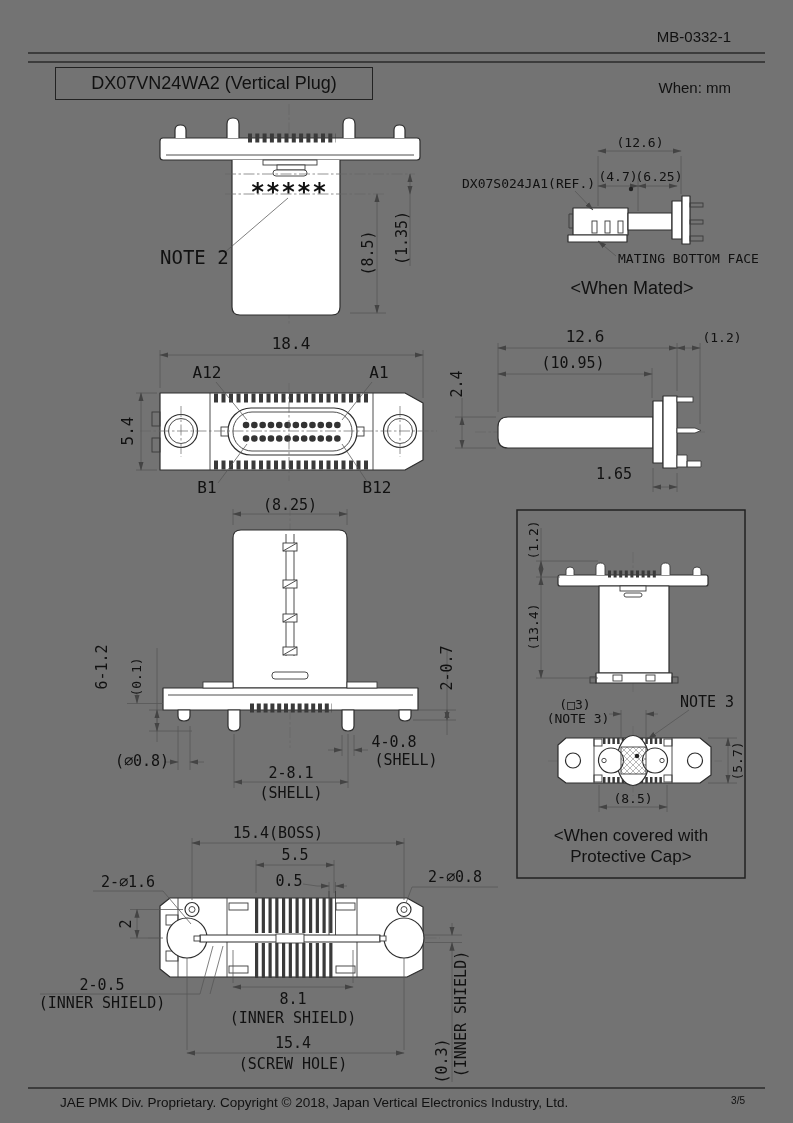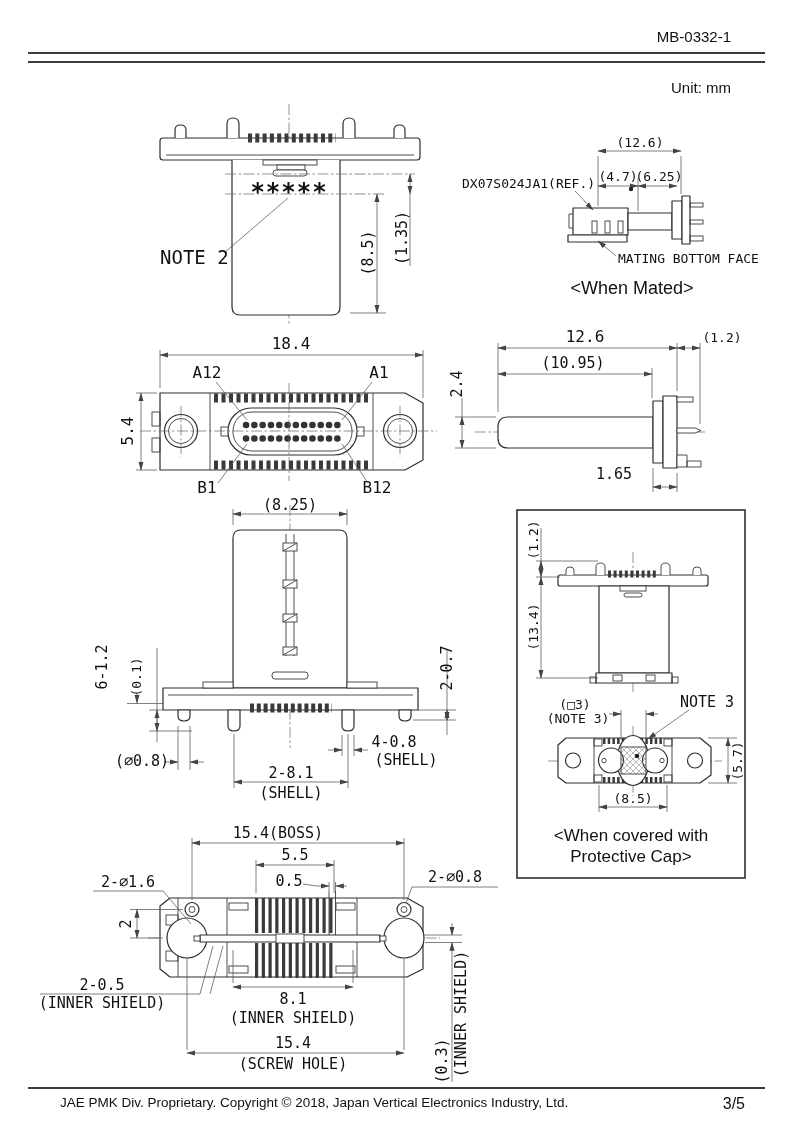--- a/index.html
+++ b/index.html
@@ -1,27 +1,27 @@
 <!DOCTYPE html>
 <html><head>
 <meta charset="utf-8">
 <style>
   html,body{margin:0;padding:0;background:#e8e8e8;}
-  .page{position:relative;width:793px;height:1123px;background:#ffffff;margin:0 auto;
+  .page{position:relative;width:793px;height:1123px;background:#737373;margin:0 auto;
         font-family:"Liberation Sans", sans-serif;color:#111;overflow:hidden;}
   .doc-number{position:absolute;top:28px;right:62px;font-size:15px;color:#111;}
   .rule-top{position:absolute;left:28px;right:28px;top:52px;height:7px;
             border-top:2.5px solid #3c3c3c;border-bottom:2.5px solid #3c3c3c;}
   .title-box{position:absolute;left:55px;top:67px;width:316px;height:31px;
              border:1.6px solid #222;display:flex;align-items:center;justify-content:center;
              font-size:18px;color:#111;}
   .unit-label{position:absolute;top:79px;right:62px;font-size:15px;color:#111;}
   .footer-rule{position:absolute;left:28px;right:28px;top:1087px;border-top:2px solid #3c3c3c;}
   .footer{position:absolute;left:60px;top:1095px;font-size:13.5px;color:#111;}
-  .page-num{position:absolute;right:48px;top:1095px;font-size:16px;color:#111;}
+  .page-num{position:absolute;right:48px;top:1095px;font-size:10px;color:#111;}
   svg{position:absolute;left:0;top:0;}
   .olf{fill:#ffffff;stroke:#2e2e2e;stroke-width:1.2;stroke-linejoin:round;}
   .det{fill:none;stroke:#3a3a3a;stroke-width:0.9;}
   .detf{fill:#ffffff;stroke:#3a3a3a;stroke-width:0.9;}
   .dim{fill:none;stroke:#555;stroke-width:0.75;}
   .chain{fill:none;stroke:#666;stroke-width:0.7;stroke-dasharray:11 2.5 2.5 2.5;}
   .teeth{fill:none;stroke:#3a3a3a;}
   .dots{fill:none;stroke:#333;stroke-linecap:round;}
   .dtx15{font-family:"DejaVu Sans Mono", monospace;font-size:15px;fill:#111;}
   .dtx16{font-family:"DejaVu Sans Mono", monospace;font-size:16px;fill:#111;}
@@ -31,21 +31,24 @@
   .cap17{font-family:"Liberation Sans", sans-serif;font-size:17px;fill:#111;}
   .stars{font-family:"DejaVu Sans Mono", monospace;font-size:24px;font-weight:bold;fill:#111;letter-spacing:1px;}
 </style>
 </head>
 <body>
 
 <div class="page">
 
   <div class="doc-number">MB-0332-1</div>
   <div class="rule-top"></div>
-  <div class="unit-label">Unit: mm</div>
+  <div class="title-box">
+    <span>DX07VN24WA2 (Vertical Plug)</span>
+  </div>
+  <div class="unit-label">When: mm</div>
 
   <svg width="793" height="1123" viewBox="0 0 793 1123">
     <defs>
       <marker id="ar" viewBox="0 0 10 10" refX="9.3" refY="5" markerWidth="12" markerHeight="12" orient="auto-start-reverse">
         <path d="M0,2.1 L10,5 L0,7.9 z" fill="#444"></path>
       </marker>
       <pattern id="xh" width="6" height="6" patternUnits="userSpaceOnUse">
         <path d="M0,6 L6,0 M0,0 L6,6" stroke="#8a8a8a" stroke-width="0.6"></path>
       </pattern>
     </defs>

